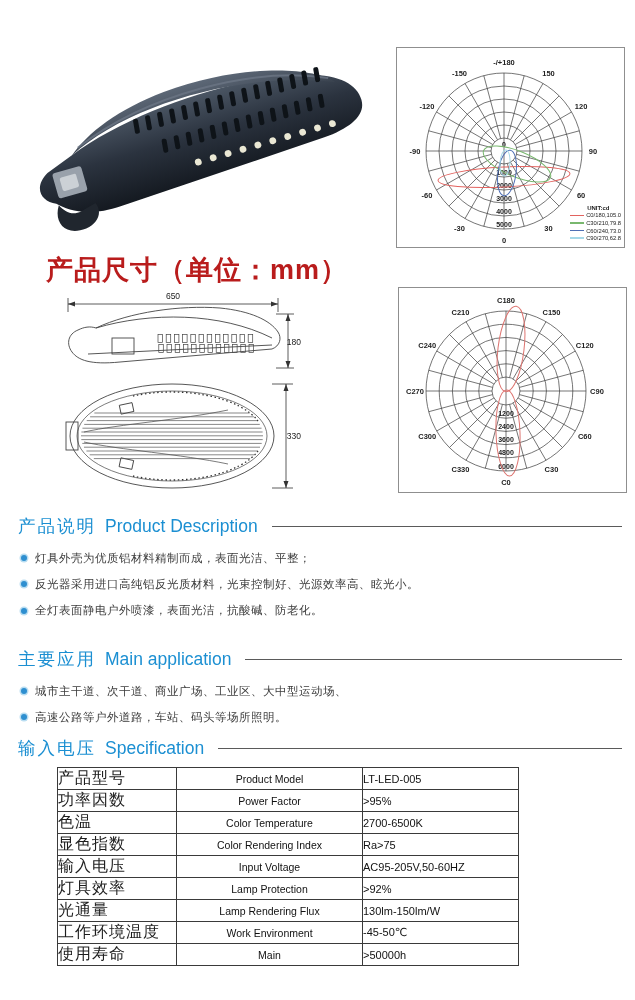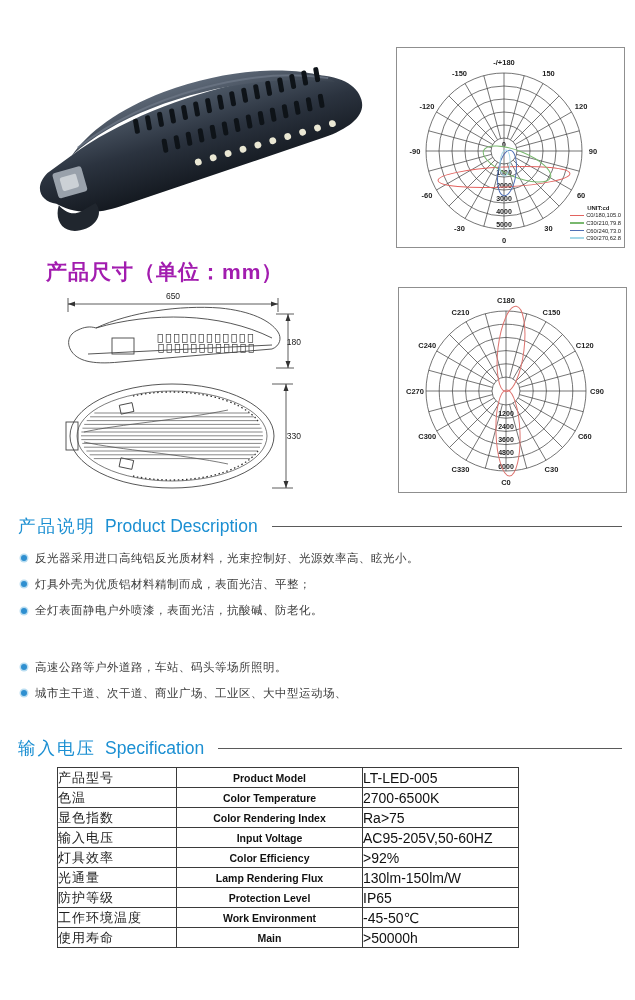--- a/index.html
+++ b/index.html
@@ -6,42 +6,42 @@
   body{
     width:635px;height:1000px;position:relative;background:#ffffff;overflow:hidden;
     font-family:"Liberation Sans","DejaVu Sans",sans-serif;color:#3b3b3b;
   }
   .photo{position:absolute;left:8px;top:12px;width:374px;height:222px;}
   .chart-box{position:absolute;background:#fff;border:1px solid #8f8f8f;}
   #chart1{left:396px;top:47px;width:227px;height:199px;}
   #chart2{left:398px;top:287px;width:227px;height:204px;}
   .chart-box svg{position:absolute;left:0;top:0;}
   .page-title{
-    position:absolute;left:46px;top:258px;font-size:21px;font-weight:bold;
-    color:#a21caf;letter-spacing:1px;white-space:nowrap;
+    position:absolute;left:46px;top:252px;font-size:27px;font-weight:bold;
+    color:#b91c1c;letter-spacing:1px;white-space:nowrap;
   }
   .drawing{position:absolute;}
   #sideview{left:60px;top:288px;width:242px;height:96px;}
   #topview{left:60px;top:379px;width:242px;height:114px;}
   .section{position:absolute;left:18px;width:604px;}
   #sec-desc{top:514px;}
   #sec-app{top:647px;}
   #sec-spec{top:736px;}
   .sec-head{display:flex;align-items:center;color:#1b8fd2;font-size:17.5px;font-weight:400;}
   .sec-head .zh{letter-spacing:2px;margin-right:9px;white-space:nowrap;text-align:center;}
   .sec-head .en{white-space:nowrap;}
   .sec-head .rule{flex:1;height:1px;background:#5a5a5a;margin-left:14px;}
   ul.blist{list-style:none;margin:7px 0 0 0;padding:0;}
   ul.blist li{display:flex;align-items:center;height:26.3px;font-size:11.5px;color:#3c3c3c;letter-spacing:.5px;}
   .dot{width:6px;height:6px;border-radius:50%;background:#2e8fd0;box-shadow:0 0 0 1.5px #b9ddf1;margin:0 8px 0 3px;flex:none;}
   table.spec{position:absolute;left:39px;top:31px;border-collapse:collapse;table-layout:fixed;}
   table.spec td{border:1px solid #3a3a3a;height:19px;padding:0;overflow:hidden;white-space:nowrap;}
-  td.c-zh{width:118px;padding-left:14px;font-size:13px;color:#1d1d1d;letter-spacing:1px;}
-  td.c-en{width:185px;text-align:center;font-size:10.5px;color:#111;font-weight:bold;}
-  td.c-val{width:155px;padding-left:12px;font-size:14px;color:#111;margin-left:18px;}
+  td.c-zh{width:118px;padding-left:14px;font-size:16px;color:#1d1d1d;letter-spacing:1px;}
+  td.c-en{width:185px;text-align:center;font-size:10.5px;color:#111;}
+  td.c-val{width:155px;padding-left:12px;font-size:11px;color:#111;margin-left:18px;}
   .legend{position:absolute;right:3px;bottom:5px;color:#222;}
   .legend .lt{font-size:6px;font-weight:bold;margin-left:17px;line-height:7px;}
   .lg-item{display:flex;align-items:center;height:7.6px;font-size:5.8px;}
   .lg-item .sw{width:14px;height:1.6px;margin-right:2px;flex:none;}
 </style>
 </head>
 <body>
 
 <div class="photo">
   <svg width="374" height="222" viewBox="0 0 374 222">
@@ -342,90 +342,95 @@
 
 <div id="sec-desc" class="section">
   <div class="sec-head">
     <span class="zh">产品说明</span>
     <span class="en">Product Description</span>
     <span class="rule"></span>
   </div>
   <ul class="blist">
       <li>
         <span class="dot"></span>
-        <span>反光器采用进口高纯铝反光质材料，光束控制好、光源效率高、眩光小。</span>
+        <span>灯具外壳为优质铝材料精制而成，表面光洁、平整；</span>
       </li>
       <li>
         <span class="dot"></span>
-        <span>灯具外壳为优质铝材料精制而成，表面光洁、平整；</span>
+        <span>反光器采用进口高纯铝反光质材料，光束控制好、光源效率高、眩光小。</span>
       </li>
       <li>
         <span class="dot"></span>
         <span>全灯表面静电户外喷漆，表面光洁，抗酸碱、防老化。</span>
       </li>
     </ul>
 </div>
 
 <div id="sec-app" class="section">
+  <div class="sec-head">
+    <span class="zh">主要应用</span>
+    <span class="en">Main application</span>
+    <span class="rule"></span>
+  </div>
   <ul class="blist">
       <li>
         <span class="dot"></span>
-        <span>高速公路等户外道路，车站、码头等场所照明。</span>
+        <span>城市主干道、次干道、商业广场、工业区、大中型运动场、</span>
       </li>
       <li>
         <span class="dot"></span>
-        <span>城市主干道、次干道、商业广场、工业区、大中型运动场、</span>
+        <span>高速公路等户外道路，车站、码头等场所照明。</span>
       </li>
     </ul>
 </div>
 
 <div id="sec-spec" class="section" style="height:250px">
   <div class="sec-head">
     <span class="zh">输入电压</span>
     <span class="en">Specification</span>
     <span class="rule"></span>
   </div>
   <table class="spec">
     <tbody>
         <tr>
           <td class="c-zh">产品型号</td>
           <td class="c-en">Product Model</td>
           <td class="c-val">LT-LED-005</td>
         </tr>
         <tr>
+          <td class="c-zh">功率因数</td>
+          <td class="c-en">Power Factor</td>
+          <td class="c-val">&gt;95%</td>
+        </tr>
+        <tr>
           <td class="c-zh">色温</td>
           <td class="c-en">Color Temperature</td>
           <td class="c-val">2700-6500K</td>
         </tr>
         <tr>
           <td class="c-zh">显色指数</td>
           <td class="c-en">Color Rendering Index</td>
           <td class="c-val">Ra&gt;75</td>
         </tr>
         <tr>
           <td class="c-zh">输入电压</td>
           <td class="c-en">Input Voltage</td>
           <td class="c-val">AC95-205V,50-60HZ</td>
         </tr>
         <tr>
           <td class="c-zh">灯具效率</td>
-          <td class="c-en">Color Efficiency</td>
+          <td class="c-en">Lamp Protection</td>
           <td class="c-val">&gt;92%</td>
         </tr>
         <tr>
           <td class="c-zh">光通量</td>
           <td class="c-en">Lamp Rendering Flux</td>
           <td class="c-val">130lm-150lm/W</td>
         </tr>
         <tr>
-          <td class="c-zh">防护等级</td>
-          <td class="c-en">Protection Level</td>
-          <td class="c-val">IP65</td>
-        </tr>
-        <tr>
           <td class="c-zh">工作环境温度</td>
           <td class="c-en">Work Environment</td>
           <td class="c-val">-45-50℃</td>
         </tr>
         <tr>
           <td class="c-zh">使用寿命</td>
           <td class="c-en">Main</td>
           <td class="c-val">&gt;50000h</td>
         </tr>
       </tbody>

